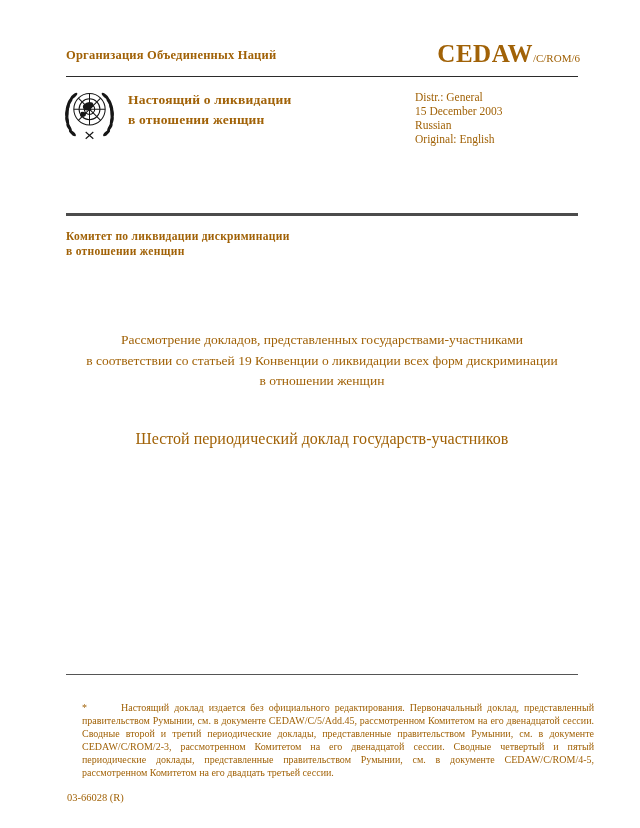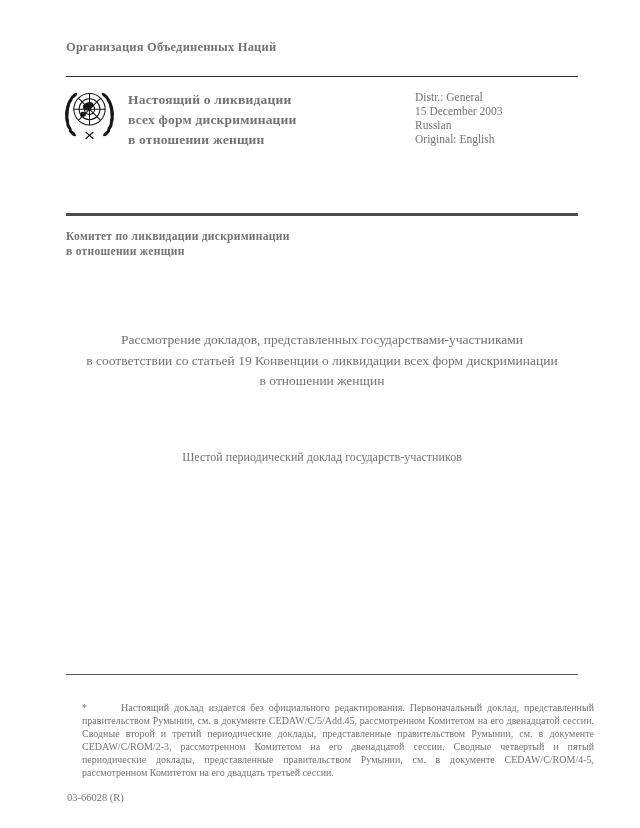--- a/index.html
+++ b/index.html
@@ -1,57 +1,60 @@
 <!DOCTYPE html>
 <html><head>
 <meta charset="utf-8">
 <style>
   html,body{margin:0;padding:0;background:#ffffff;}
   .page{
     position:relative;
     width:640px;height:828px;
     background:#ffffff;
     font-family:"Liberation Serif","DejaVu Serif",serif;
-    color:#737373;
+    color:#a16207;
     overflow:hidden;
   }
   .header-row{
     position:absolute;top:40px;left:66px;right:60px;
     display:flex;justify-content:space-between;align-items:flex-end;
   }
   .org-title{font-size:12.5px;font-weight:bold;letter-spacing:.2px;margin-bottom:5px;}
   .doc-symbol{white-space:nowrap;}
   .symbol-main{font-size:25px;font-weight:bold;letter-spacing:.5px;}
   .symbol-suffix{font-size:11px;}
   .rule-thin{position:absolute;top:76px;left:66px;width:512px;border-top:1.6px solid #2b2b2b;}
   .rule-thick{position:absolute;top:213px;left:66px;width:512px;height:2.8px;background:#4c4c4c;}
   .logo{position:absolute;top:87px;left:61px;width:57px;height:54px;}
   .conv-title{position:absolute;top:90px;left:128px;font-size:13.5px;font-weight:bold;line-height:20px;letter-spacing:.2px;}
   .distr-block{position:absolute;top:90px;left:415px;font-size:11.5px;line-height:14px;}
   .distr-lang{}
   .committee{position:absolute;top:229px;left:66px;font-size:11.5px;font-weight:bold;line-height:14.5px;letter-spacing:.3px;}
   .doc-title{position:absolute;top:330px;left:66px;width:512px;text-align:center;font-size:13.5px;line-height:20.5px;}
-  .subtitle{position:absolute;top:430px;left:66px;width:512px;text-align:center;font-size:12px;margin-top:20px;}
+  .subtitle{position:absolute;top:430px;left:66px;width:512px;text-align:center;font-size:16px;}
   .country{position:absolute;top:491px;left:66px;width:512px;text-align:center;font-size:15px;font-weight:bold;}
   .country sup{font-size:9px;vertical-align:super;line-height:0;}
   .fn-rule{position:absolute;top:674px;left:66px;width:512px;border-top:1px solid #555;}
   .footnote{
     position:absolute;top:685px;left:66px;width:512px;
     font-size:10px;line-height:13px;text-align:justify;margin:16px;
   }
   .fn-star{display:inline-block;width:39px;}
   .doc-number{position:absolute;top:778px;left:67px;font-size:10.5px;margin-top:14px;}
 </style>
 </head>
 <body>
 
 <div class="page">
 
   <div class="header-row">
     <div class="org-title">Организация Объединенных Наций</div>
+    <div class="doc-symbol">
+      <span class="symbol-main">CEDAW</span><span class="symbol-suffix">/C/ROM/6</span>
+    </div>
   </div>
 
   <div class="rule-thin"></div>
 
   <div class="logo">
     <svg viewBox="0 0 60 56" width="57" height="54" aria-hidden="true">
       <defs>
         <ellipse id="lf" rx="1.7" ry="4.6" fill="#161616"></ellipse>
       </defs>
       <g stroke="#161616" fill="none" stroke-width="1.1">
@@ -85,21 +88,20 @@
         <use href="#lf" transform="translate(53,21) rotate(-14)"></use>
         <use href="#lf" transform="translate(50.5,14.5) rotate(-30)"></use>
         <use href="#lf" transform="translate(46.5,9) rotate(-48)"></use>
       </g>
       <path d="M26,54 L34,47 M34,54 L26,47" stroke="#161616" stroke-width="1.2"></path>
     </svg>
   </div>
 
   <div class="conv-title">
     <div>Настоящий о ликвидации</div>
-    <div>всех форм дискриминации</div>
     <div>в отношении женщин</div>
   </div>
 
   <div class="distr-block">
     <div>Distr.: General</div>
     <div>15 December 2003</div>
     <div class="distr-lang">Russian</div>
     <div>Original: English</div>
   </div>
 

